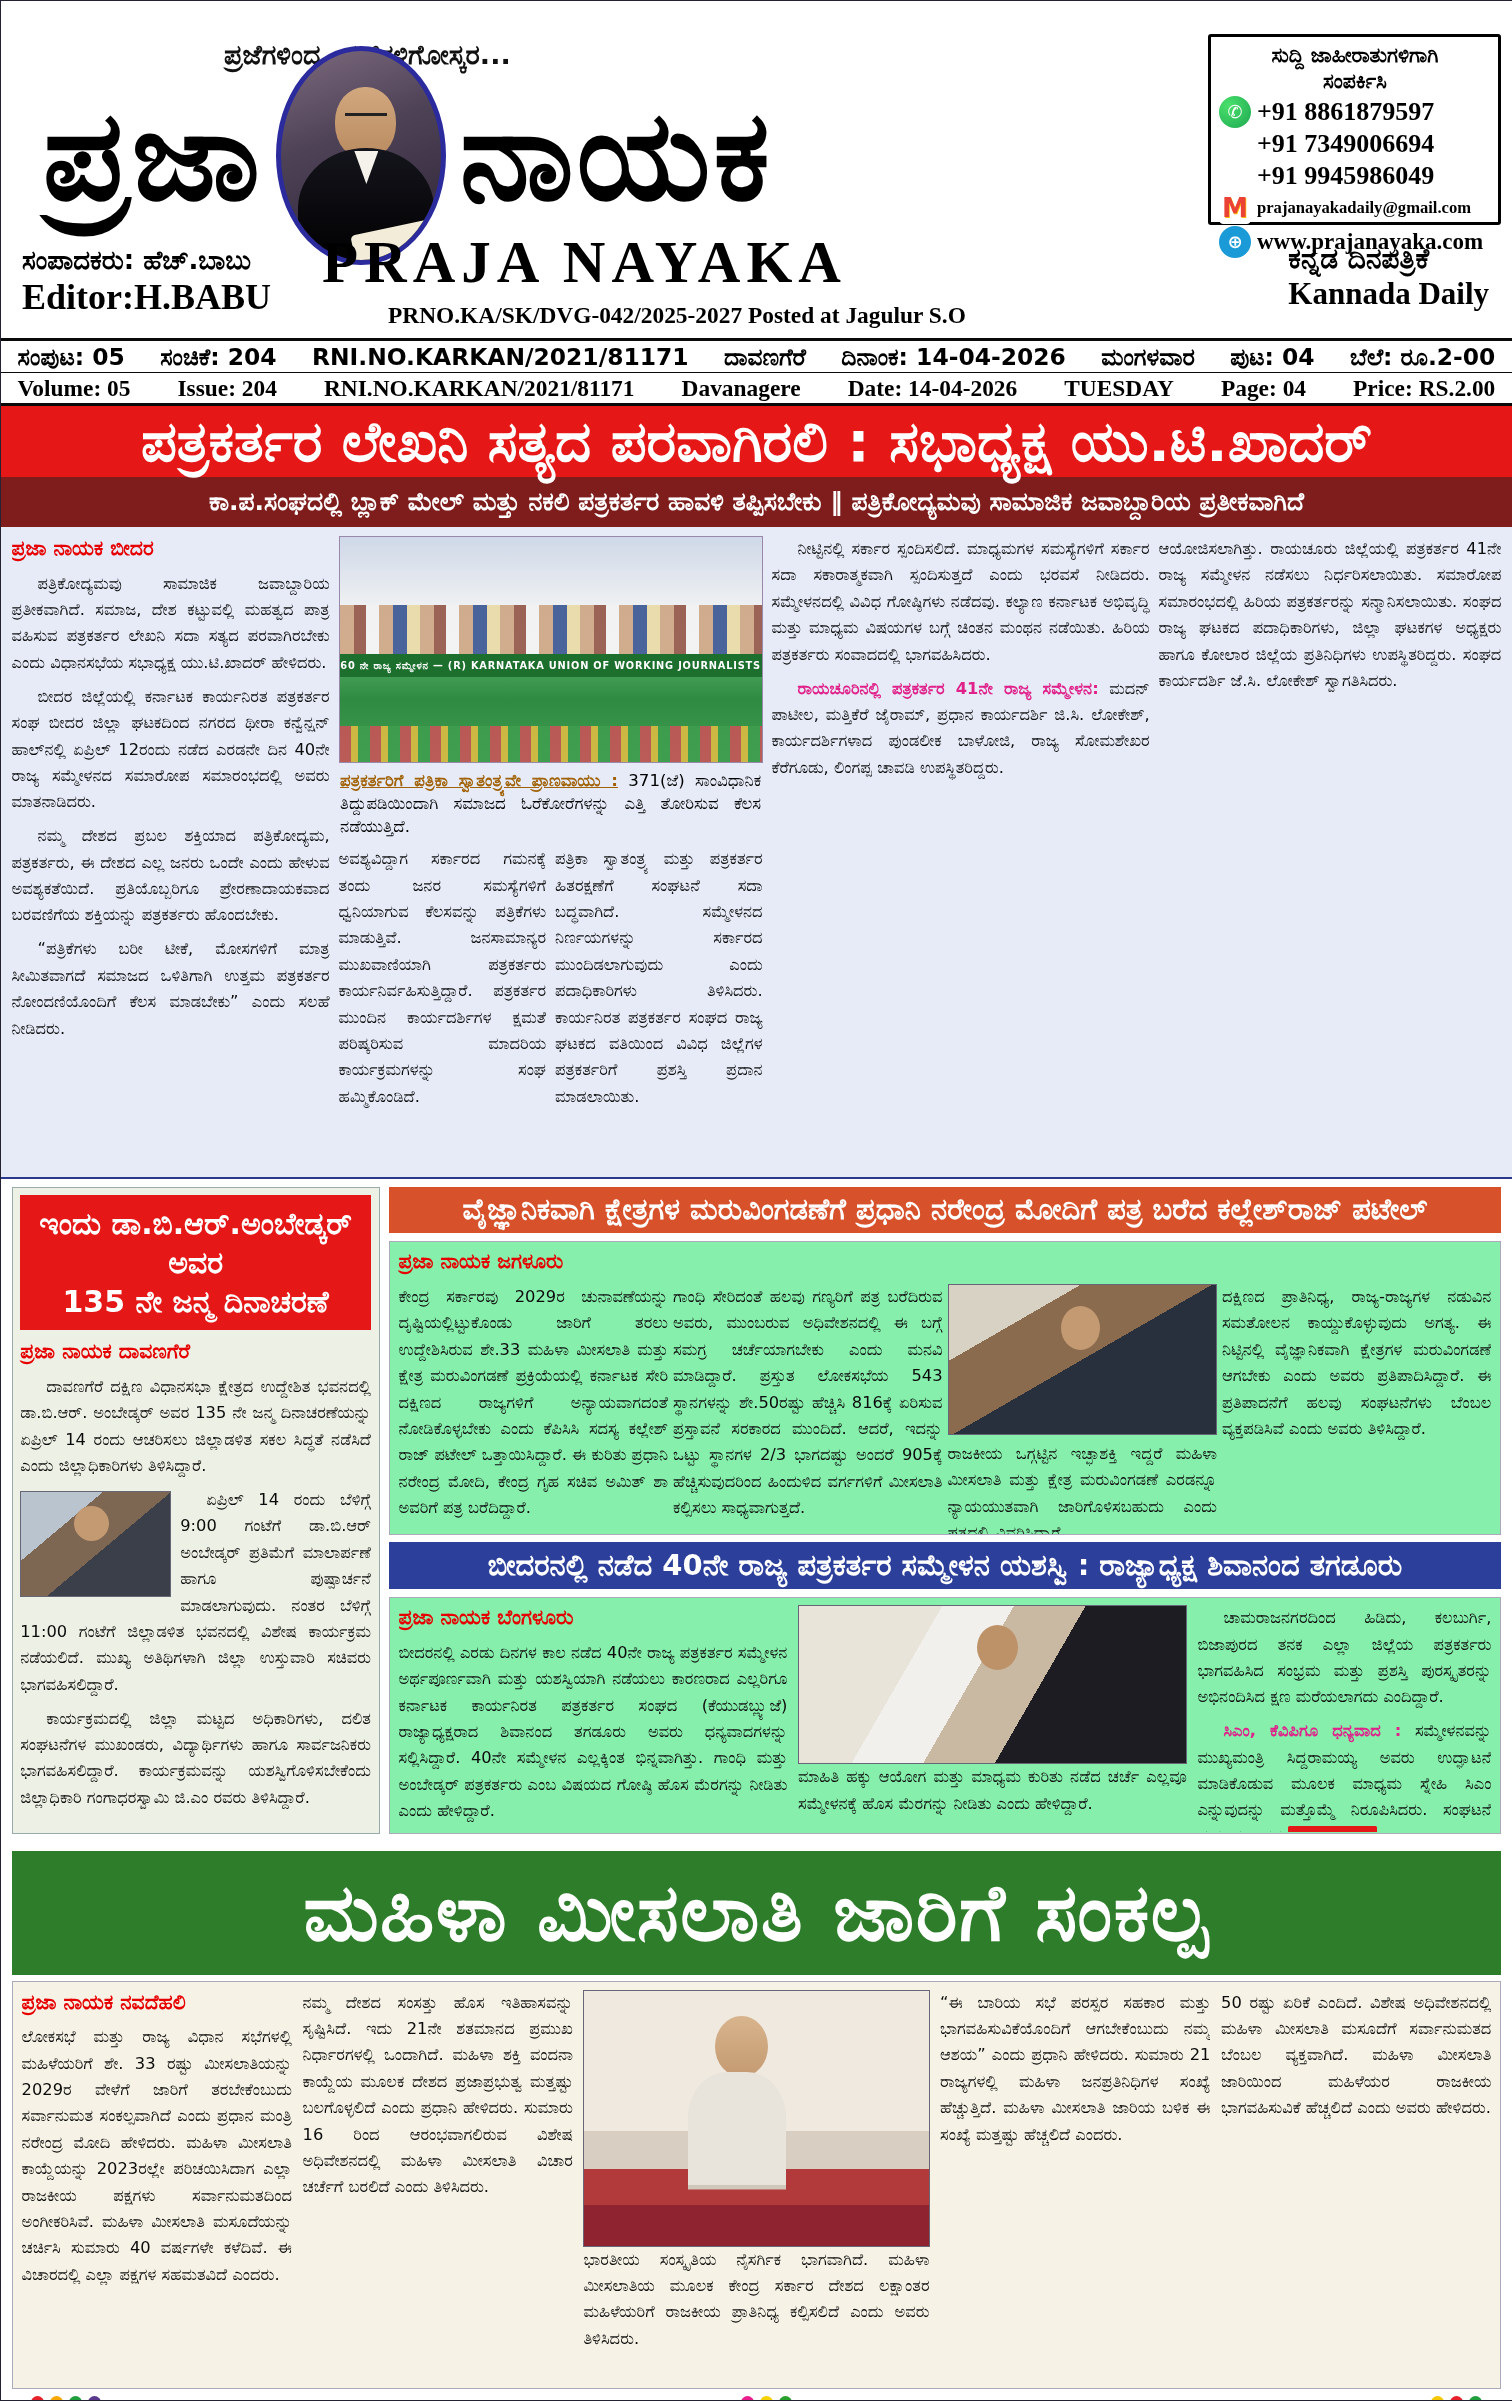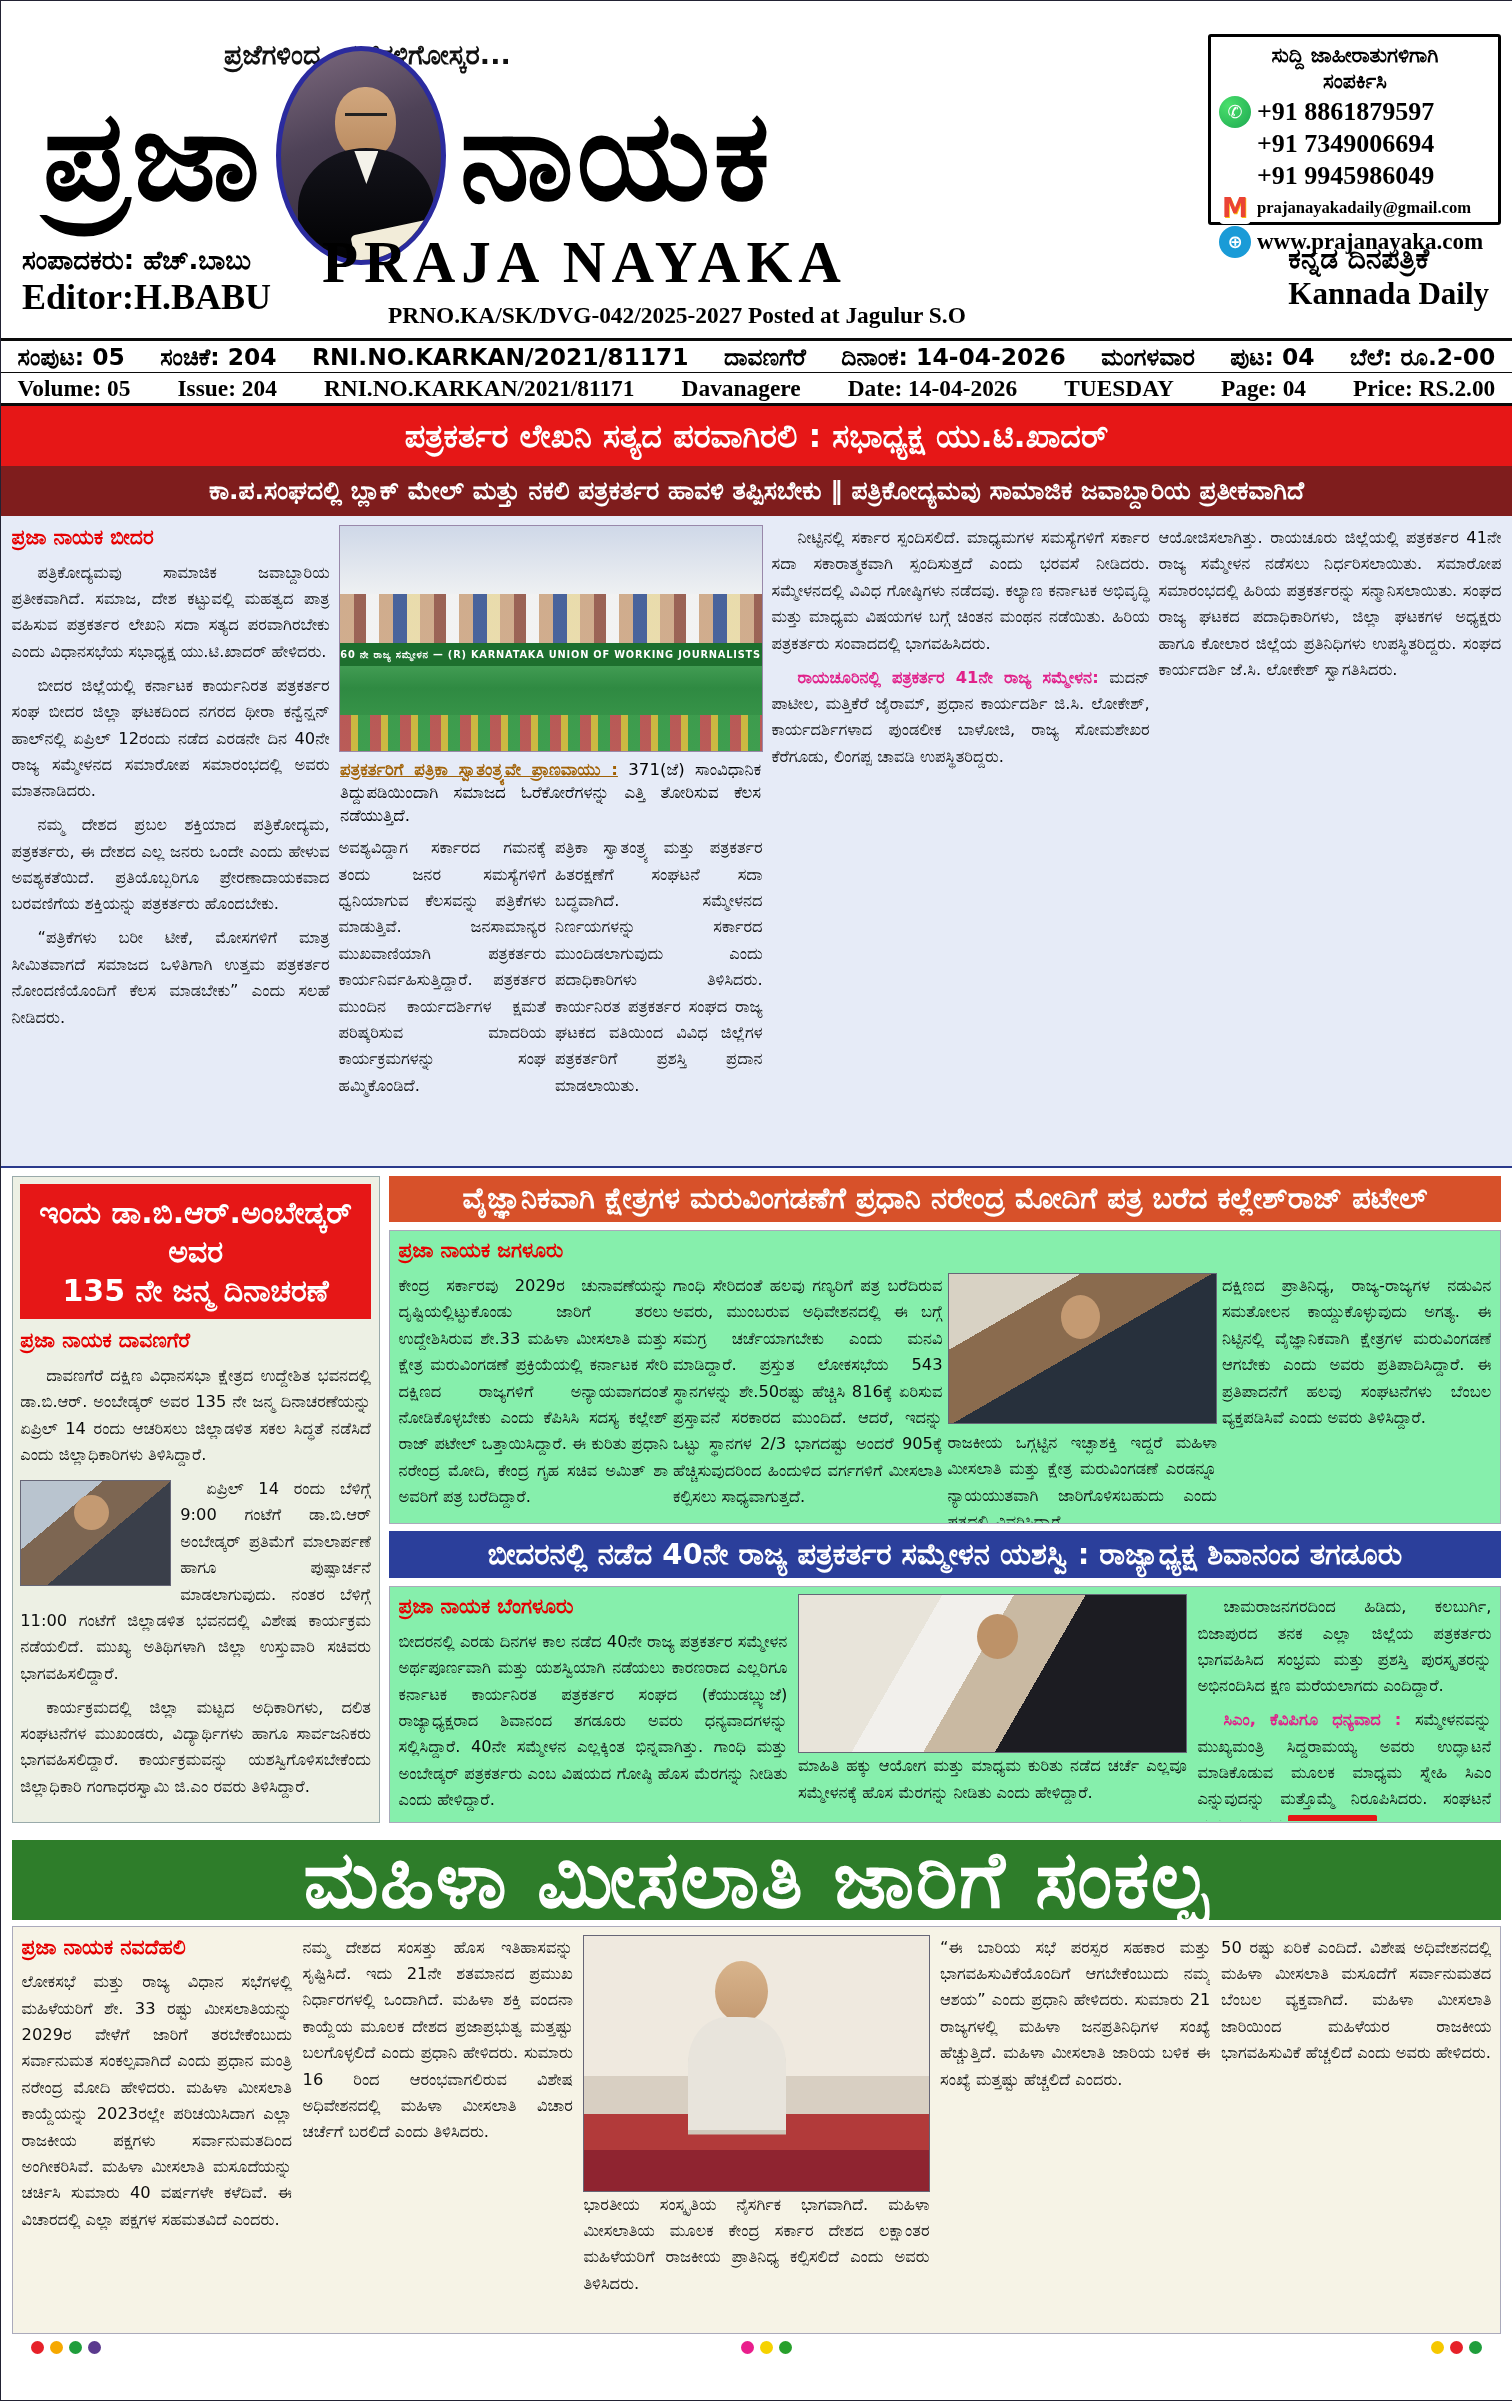--- a/index.html
+++ b/index.html
@@ -51,25 +51,25 @@
   .ph-indent { margin-left:38px; }
 
   
   .infobar { border-top:3.8px solid #0a0a0a; border-bottom:3.8px solid #0a0a0a; }
   .inforow { display:flex; justify-content:space-between; align-items:center; padding:1.5px 16.6px;
              font-size:23.4px; font-weight:bold; white-space:nowrap; }
   .inforow.en { font-family:"Liberation Serif", serif; border-top:1.5px solid #0a0a0a; }
 
   
   .band { color:#fff; text-align:center; display:flex; align-items:center; justify-content:center; }
-  .band-main { height:60px; font-size:32px; font-weight:900; }
+  .band-main { height:71px; font-size:56px; font-weight:900; }
   .band-sub { height:50px; font-size:25px; font-weight:bold; }
   .band-orange { height:48px; font-size:29px; font-weight:900; }
   .band-blue { height:48px; font-size:29px; font-weight:900; }
-  .band-biggreen { height:80px; font-size:79px; font-weight:900; letter-spacing:1.5px; }
+  .band-biggreen { height:124px; font-size:79px; font-weight:900; letter-spacing:1.5px; }
 
   
   .dateline { color:#e60000; font-weight:bold; font-size:20.4px; margin-bottom:10.6px; }
   .btxt { font-size:16.3px; line-height:1.62; text-align:justify; color:#0b0b0b; }
   .btxt p { margin-bottom:7.6px; text-indent:26px; }
   .sec1 { display:flex; gap:9px; height:652px; padding:9px 10.6px; background:#e6ebf7;
           border-bottom:2.3px solid #2a3a8c; overflow:hidden; }
   .sec1 .c { overflow:hidden; }
   .sec1 .c1 { flex:0 0 318px; }
   .mid { flex:0 0 424px; display:flex; flex-direction:column; }

